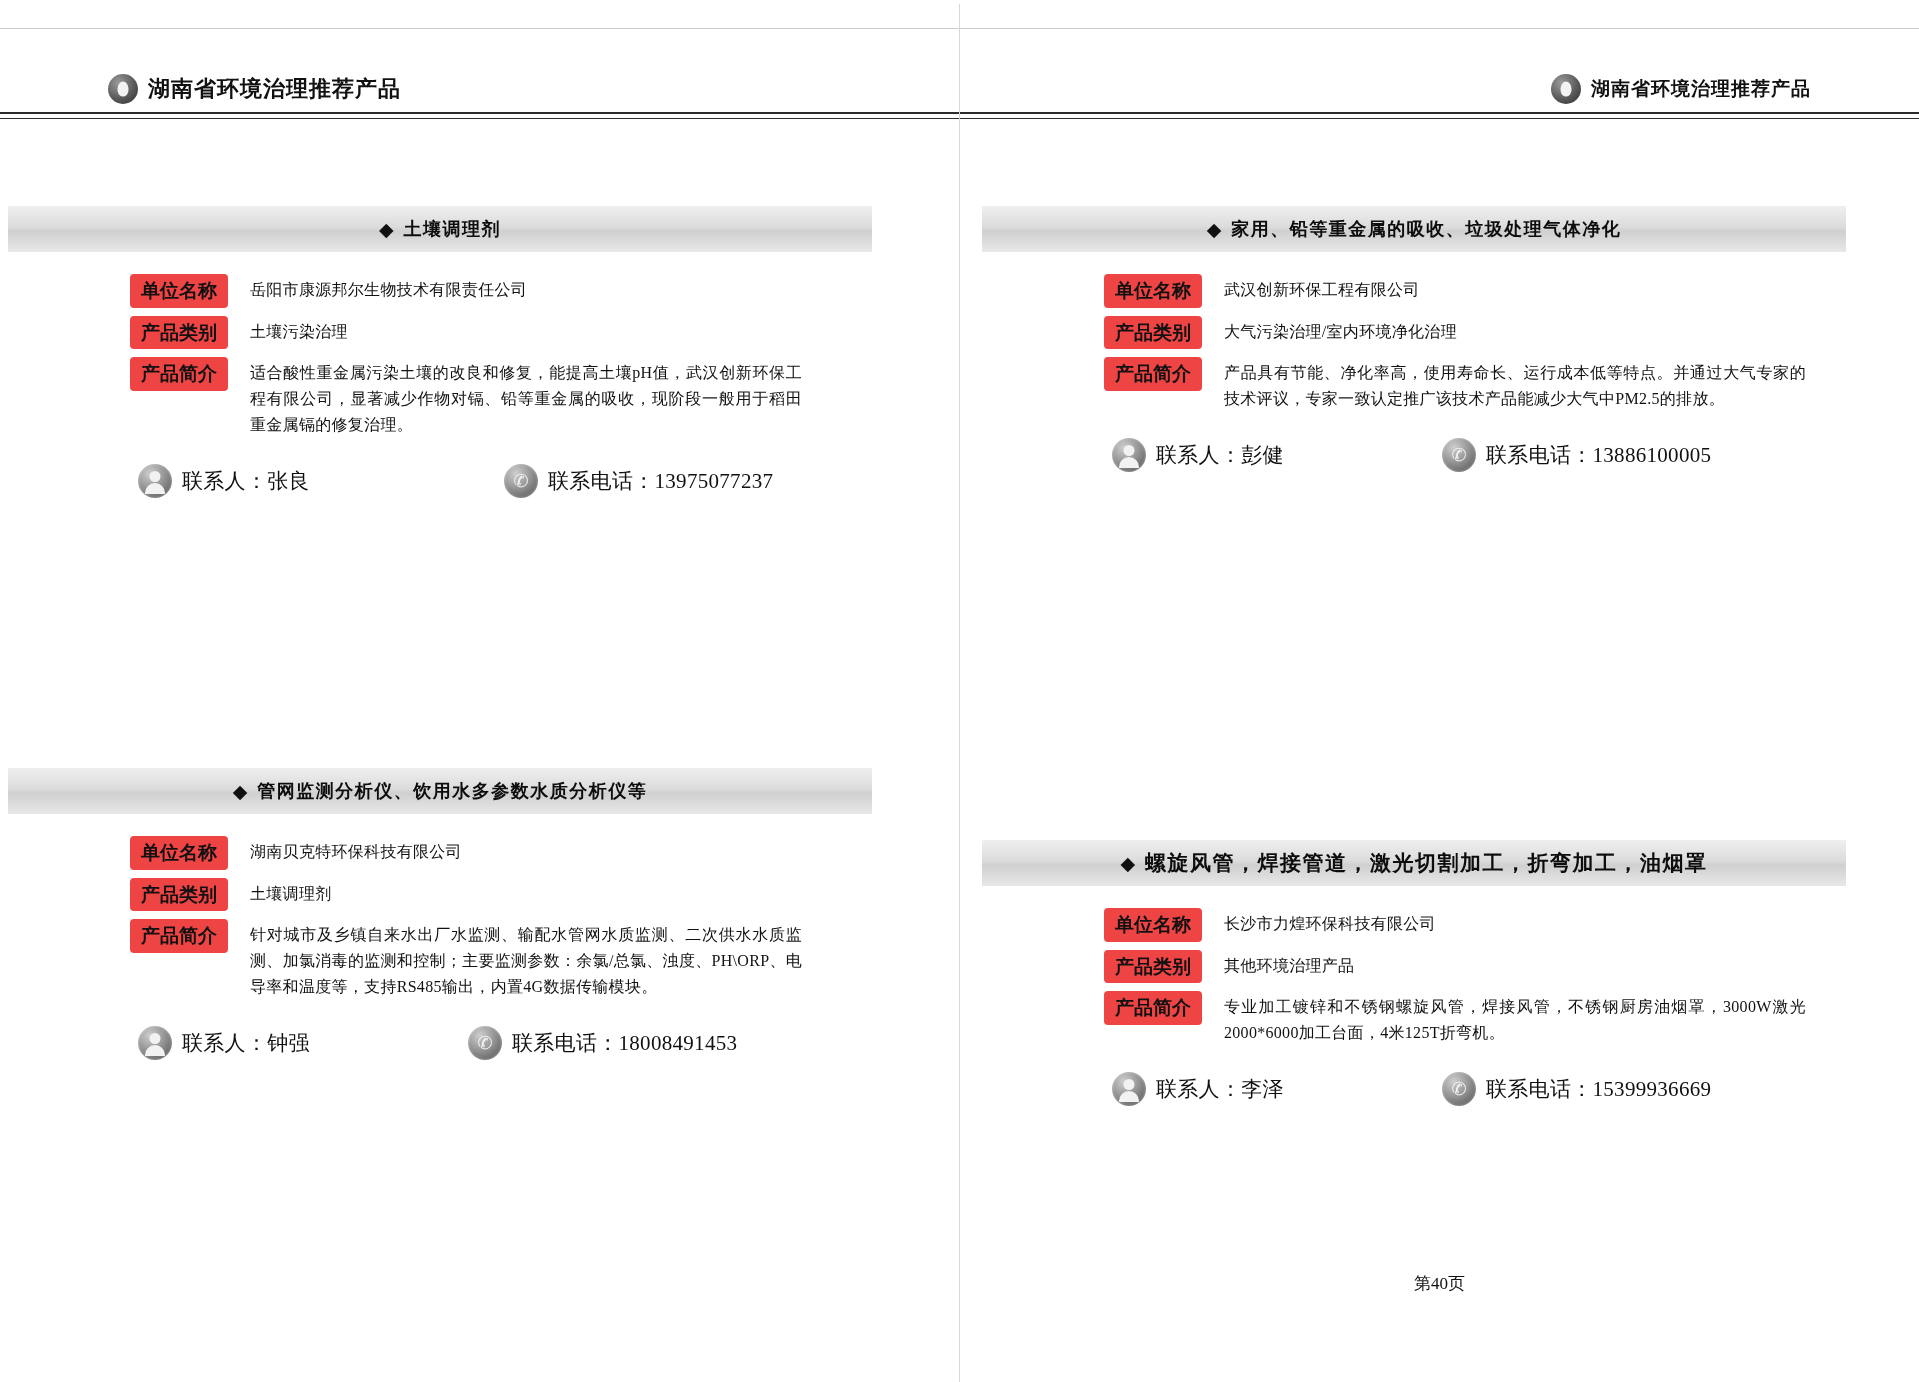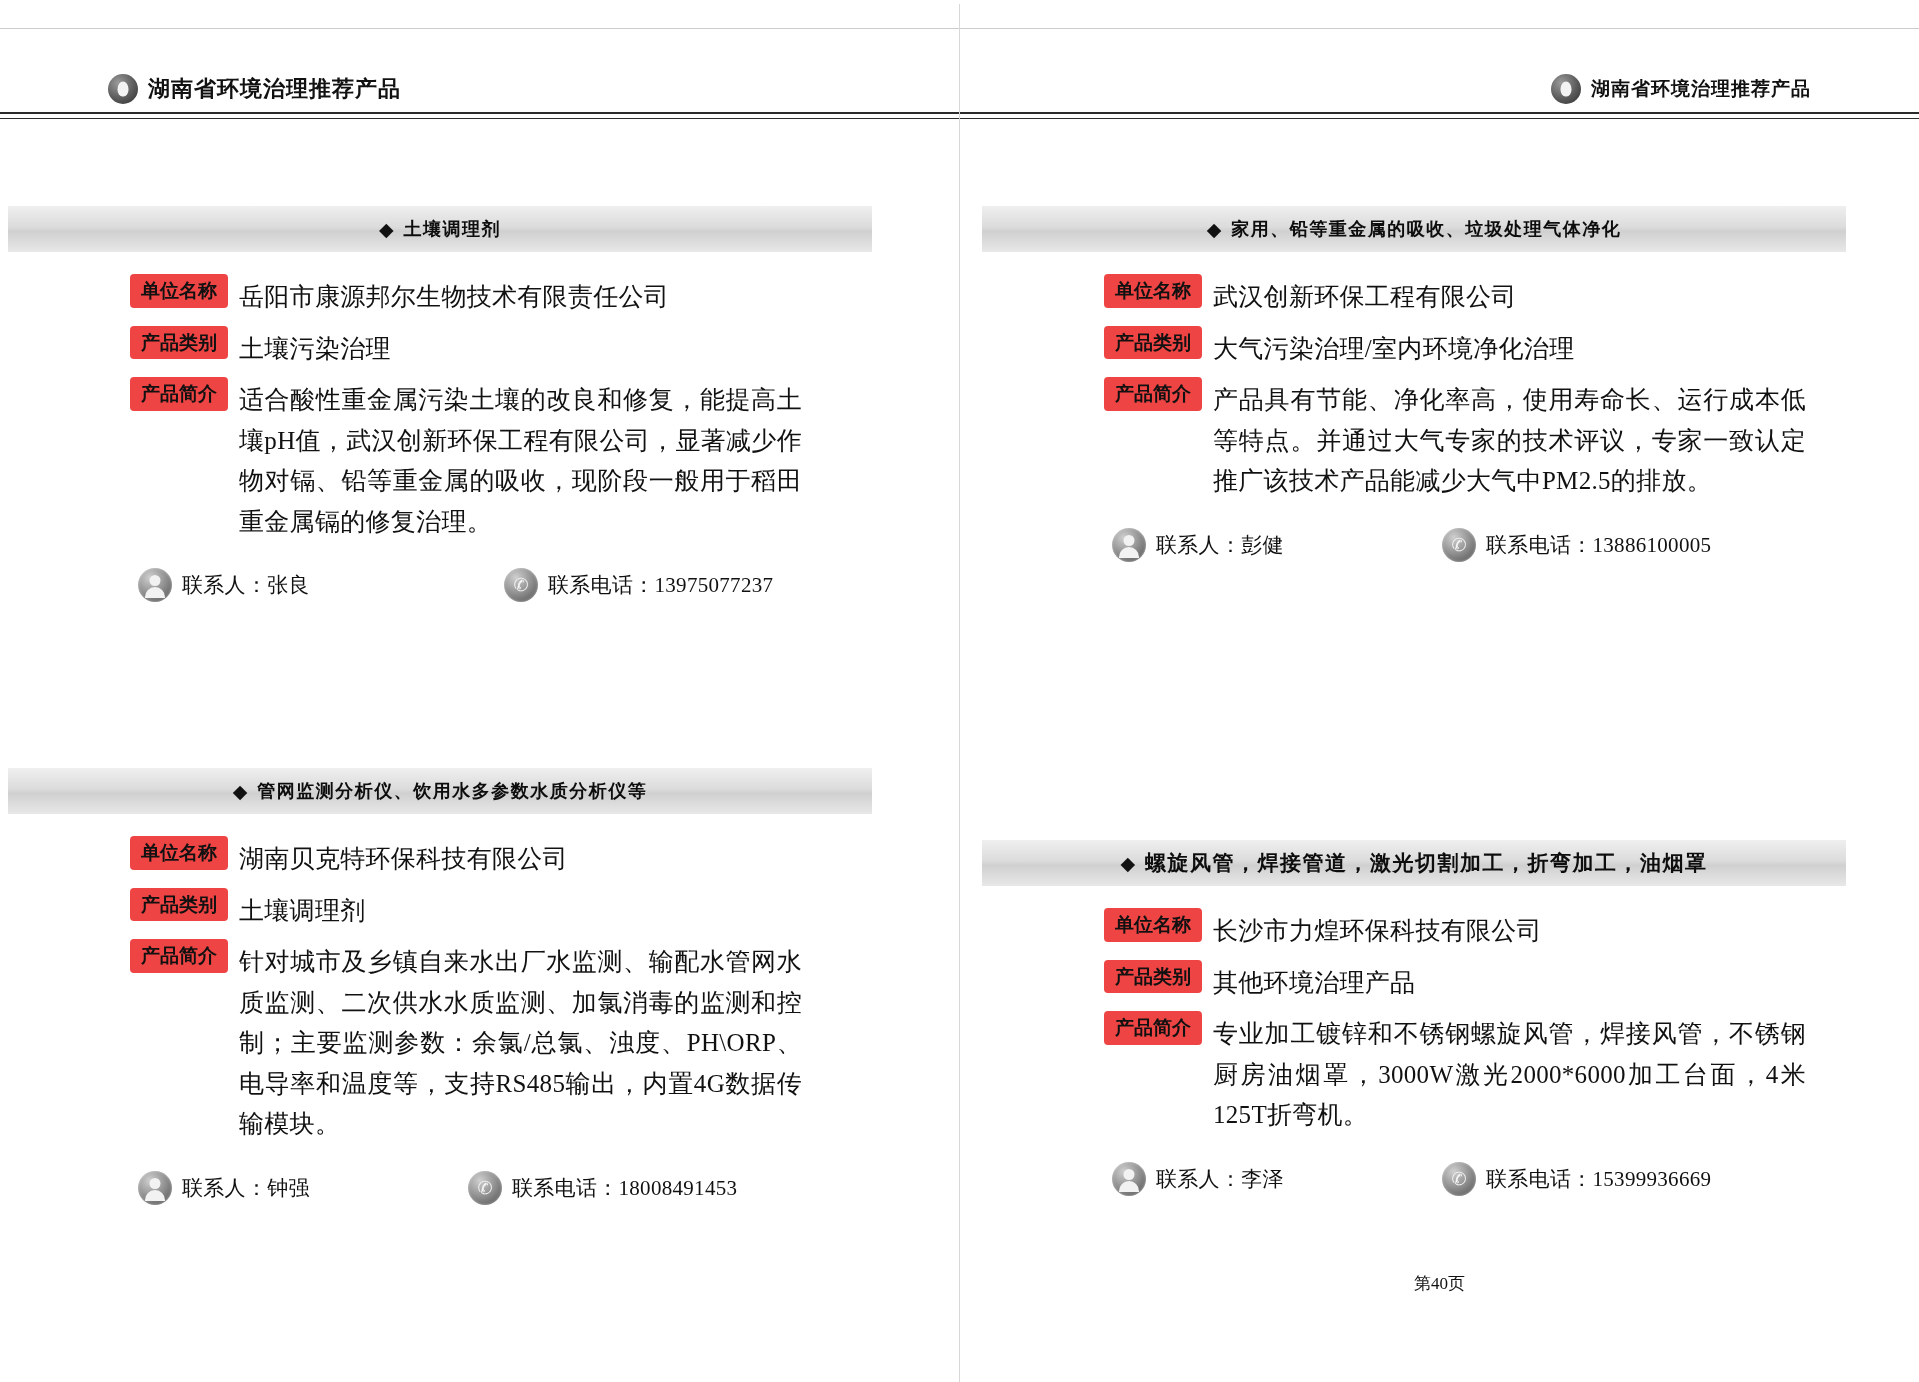--- a/index.html
+++ b/index.html
@@ -136,23 +136,23 @@
     font-family: "Liberation Sans", "DejaVu Sans", sans-serif;
     font-weight: bold;
     font-size: 19px;
     padding: 4px 11px;
     line-height: 1.35;
     white-space: nowrap;
     color: #111;
   }
   .field-value {
     flex: 1 1 auto;
-    font-size: 25px;
+    font-size: 16px;
     line-height: 1.62;
-    padding-left: 11px;
+    padding-left: 22px;
     padding-top: 3px;
     text-align: justify;
     letter-spacing: 0.3px;
   }
   .field-value.desc {
     text-indent: 0;
   }
 
   .contact-row {
     display: flex;

